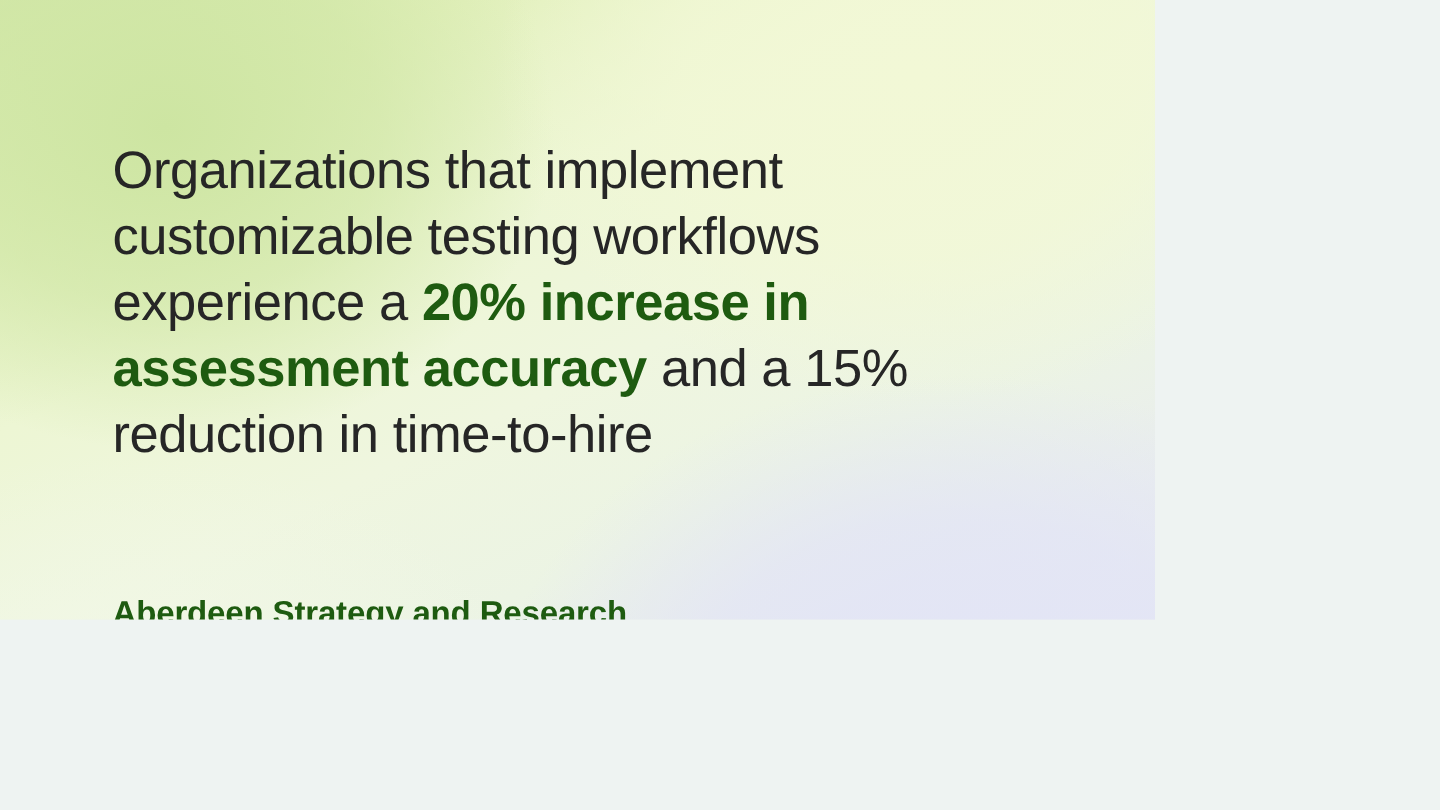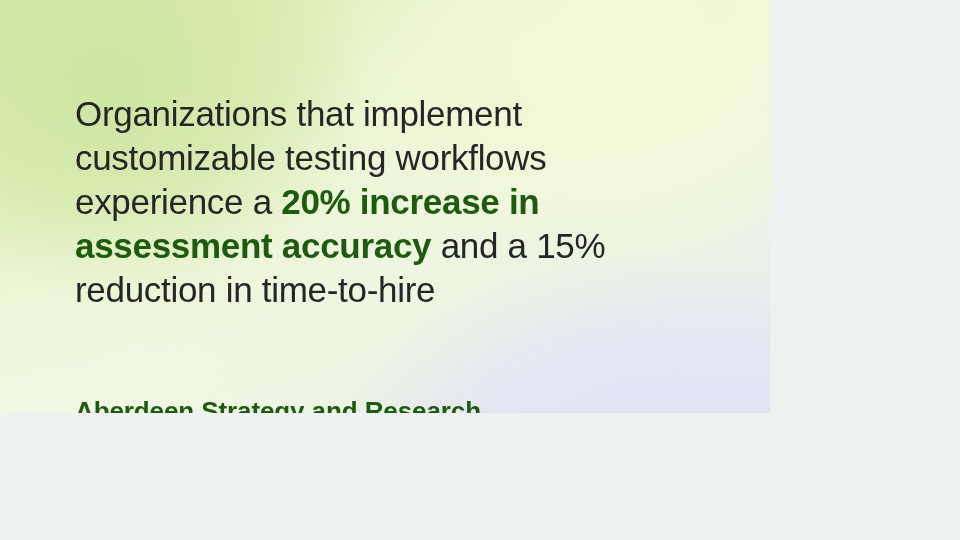--- a/index.html
+++ b/index.html
@@ -106,21 +106,21 @@
   .headline .hl {
     font-weight: 700;
     color: #1E5B10;
   }
 
   
   .attribution {
     position: absolute;
     left: 75px;
     top: 396px;
-    font-size: 26px;
+    font-size: 22px;
     font-weight: 700;
     letter-spacing: -0.1px;
     color: #1E5B10;
   }
 </style>
 </head>
 <body>
 
 <div class="slide">
 

